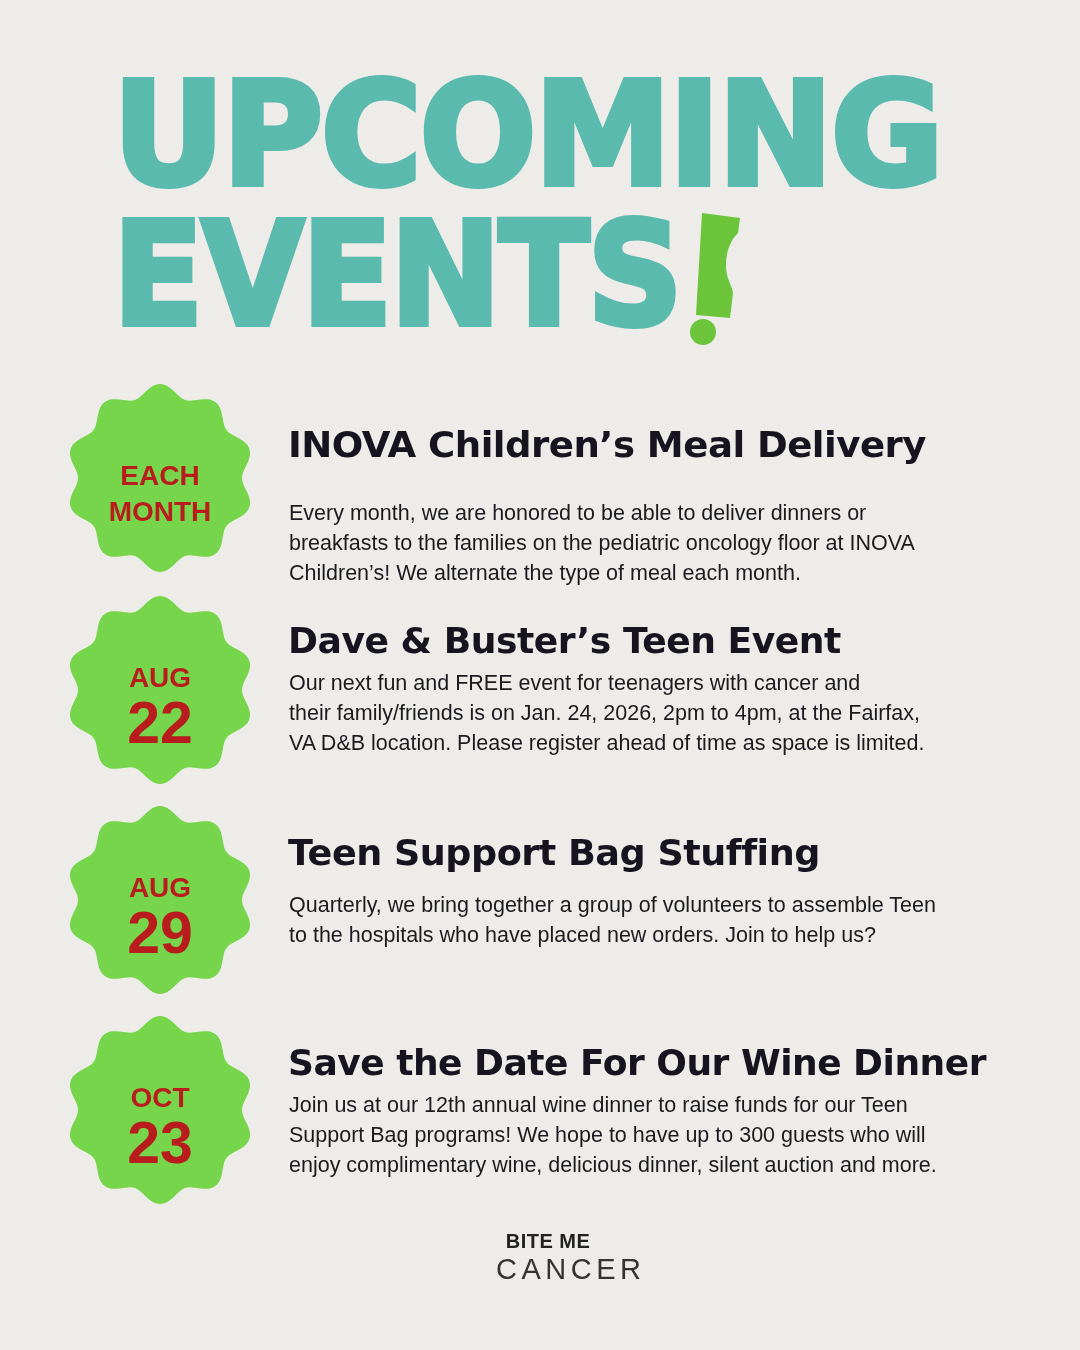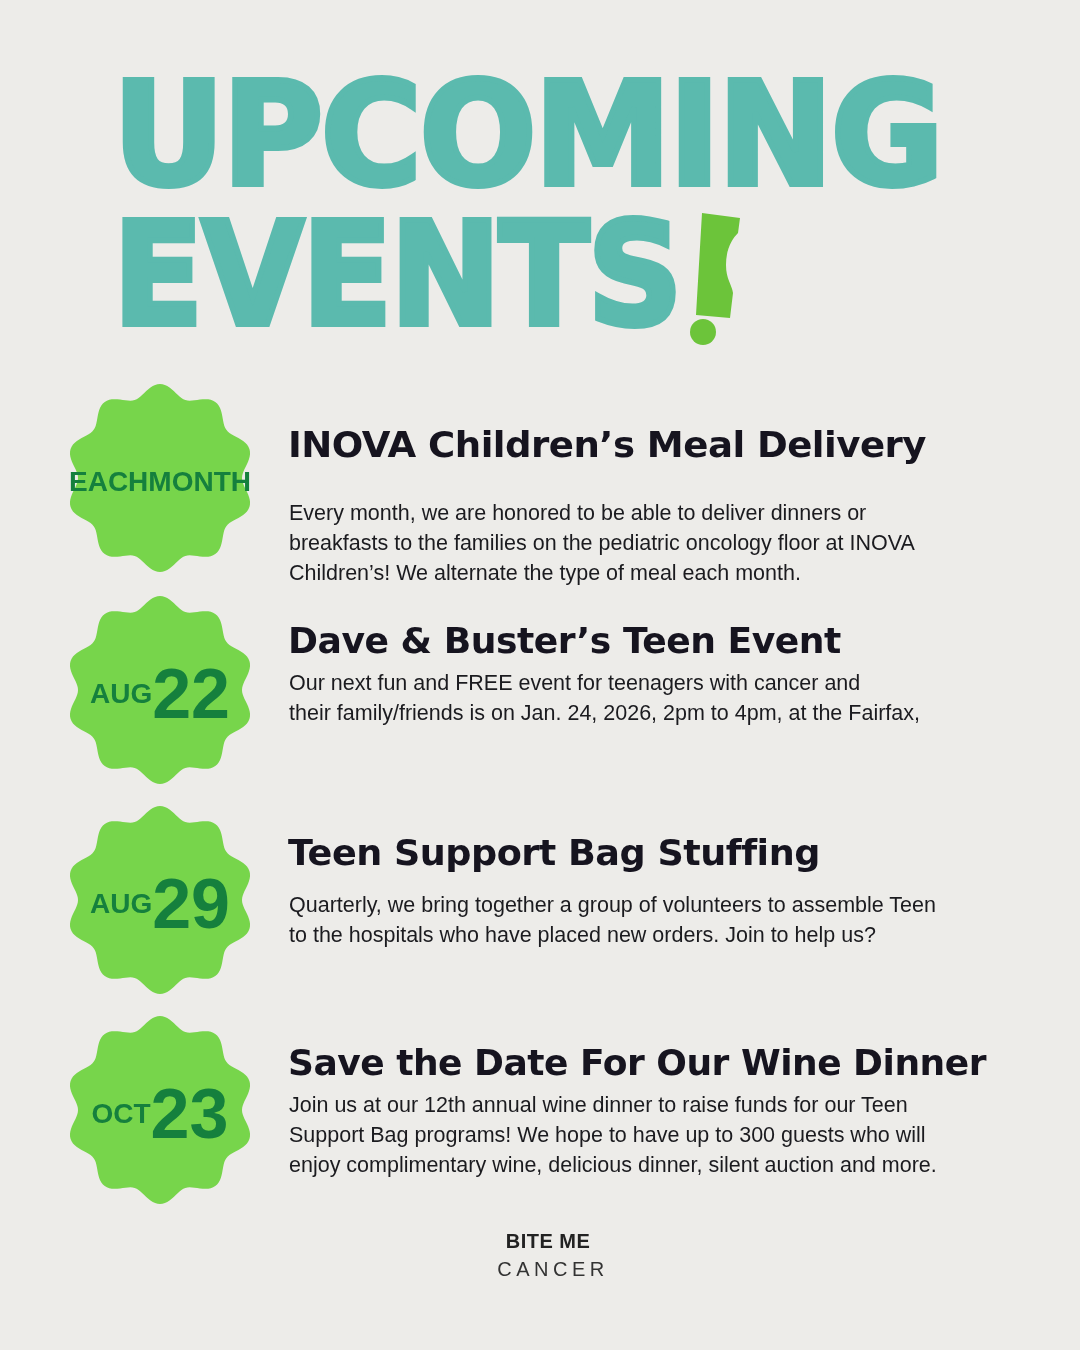--- a/index.html
+++ b/index.html
@@ -22,27 +22,27 @@
     white-space: nowrap;
   }
   #title-1 { top: 62px; transform: scale(0.86, 1.0); }
   #title-2 { top: 202px; transform: scale(0.86, 1.0); }
   #exclaim { position: absolute; left: 680px; top: 205px; width: 80px; height: 150px; }
 
   .event { position: absolute; left: 0; width: 1080px; height: 190px; }
   .badge { position: absolute; left: 64px; top: 0; width: 192px; height: 192px; }
   .badge svg { position: absolute; left: 0; top: 0; width: 192px; height: 192px; }
   .badge-text {
-    position: absolute; left: 0; top: 4px; width: 192px; height: 192px;
-    display: flex; flex-direction: row; align-items: center; justify-content: center;
-    color: #15803d; font-family: "Liberation Sans", sans-serif; font-weight: bold;
+    position: absolute; left: 0; top: 16px; width: 192px; height: 192px;
+    display: flex; flex-direction: column; align-items: center; justify-content: center;
+    color: #b91c1c; font-family: "Liberation Sans", sans-serif; font-weight: bold;
     text-align: center;
   }
   .badge-text .l1 { font-size: 28px; line-height: 34px; }
-  .badge-text .l2 { font-size: 70px; line-height: 56px; }
+  .badge-text .l2 { font-size: 59px; line-height: 56px; }
   .badge-text.two-word .l1, .badge-text.two-word .l2 { font-size: 28px; line-height: 36px; }
 
   .ev-title {
     position: absolute; left: 288px; top: 0;
     font-family: "DejaVu Sans", sans-serif; font-weight: bold;
     font-size: 36px; color: #16141f; white-space: nowrap;
     letter-spacing: -0.5px;
     transform-origin: left top;
   }
   .ev-body {
@@ -53,21 +53,21 @@
   }
   .ev-body span { display: block; }
 
   #logo { position: absolute; left: 486px; top: 1226px; width: 124px; text-align: center; }
   #logo .top {
     font-family: "Liberation Sans", sans-serif; font-weight: bold;
     font-size: 20px; line-height: 30px; color: #222222; letter-spacing: 0.5px;
   }
   #logo .bottom {
     font-family: "Liberation Sans", sans-serif;
-    font-size: 20px; line-height: 26px; color: #333333; letter-spacing: 4.5px;
+    font-size: 29px; line-height: 26px; color: #333333; letter-spacing: 4.5px;
     margin-left: 10px;
   }
 </style>
 </head>
 <body>
 
 <div id="title-1" class="title-line" style="transform: scale(0.939, 0.98);">UPCOMING</div>
 <div id="title-2" class="title-line" style="transform: scale(0.905, 0.98);">EVENTS</div>
 <svg id="exclaim" viewBox="0 0 80 150">
   <path d="M22 8 L60 13 L58 28 C52 34 46 44 46 60 C46 74 52 80 53 88 L50 113 L16 110 Z" fill="#6cc43a"></path>
@@ -99,20 +99,21 @@
       </svg>
     <div class="badge-text">
       <div class="l1">AUG</div>
       <div class="l2">22</div>
     </div>
   </div>
   <div class="ev-title" style="top: 26px; transform: scaleX(1.004);">Dave &amp; Buster’s Teen Event</div>
   <div class="ev-body" style="top:74px;">
     <span>Our next fun and FREE event for teenagers with cancer and</span>
     <span>their family/friends is on Jan. 24, 2026, 2pm to 4pm, at the Fairfax,</span>
+    <span>VA D&amp;B location. Please register ahead of time as space is limited.</span>
   </div>
 </div>
 
 <div class="event" style="top:804px;">
   <div class="badge">
     <svg class="scallop" viewBox="0 0 192 192">
         <path d="M96.00 2.00 L98.46 2.24 L100.88 2.93 L103.24 4.04 L105.51 5.50 L107.69 7.21 L109.77 9.08 L111.75 11.00 L113.67 12.86 L115.55 14.56 L117.43 16.02 L119.35 17.18 L121.34 18.01 L123.44 18.51 L125.67 18.70 L128.05 18.62 L130.57 18.35 L133.22 17.97 L135.95 17.59 L138.73 17.30 L141.50 17.19 L144.20 17.35 L146.76 17.84 L149.13 18.70 L151.25 19.95 L153.10 21.59 L154.65 23.57 L155.91 25.86 L156.89 28.37 L157.64 31.04 L158.23 33.77 L158.71 36.49 L159.17 39.12 L159.69 41.60 L160.35 43.89 L161.22 45.96 L162.34 47.80 L163.75 49.44 L165.45 50.90 L167.41 52.24 L169.61 53.50 L171.97 54.75 L174.41 56.05 L176.83 57.45 L179.13 58.99 L181.22 60.70 L183.01 62.60 L184.42 64.69 L185.40 66.95 L185.93 69.36 L186.02 71.88 L185.69 74.47 L185.01 77.08 L184.05 79.68 L182.92 82.23 L181.71 84.72 L180.53 87.12 L179.50 89.43 L178.69 91.67 L178.18 93.85 L178.00 96.00 L178.18 98.15 L178.69 100.33 L179.50 102.57 L180.53 104.88 L181.71 107.28 L182.92 109.77 L184.05 112.32 L185.01 114.92 L185.69 117.53 L186.02 120.12 L185.93 122.64 L185.40 125.05 L184.42 127.31 L183.01 129.40 L181.22 131.30 L179.13 133.01 L176.83 134.55 L174.41 135.95 L171.97 137.25 L169.61 138.50 L167.41 139.76 L165.45 141.10 L163.75 142.56 L162.34 144.20 L161.22 146.04 L160.35 148.11 L159.69 150.40 L159.17 152.88 L158.71 155.51 L158.23 158.23 L157.64 160.96 L156.89 163.63 L155.91 166.14 L154.65 168.43 L153.10 170.41 L151.25 172.05 L149.13 173.30 L146.76 174.16 L144.20 174.65 L141.50 174.81 L138.73 174.70 L135.95 174.41 L133.22 174.03 L130.57 173.65 L128.05 173.38 L125.67 173.30 L123.44 173.49 L121.34 173.99 L119.35 174.82 L117.43 175.98 L115.55 177.44 L113.67 179.14 L111.75 181.00 L109.77 182.92 L107.69 184.79 L105.51 186.50 L103.24 187.96 L100.88 189.07 L98.46 189.76 L96.00 190.00 L93.54 189.76 L91.12 189.07 L88.76 187.96 L86.49 186.50 L84.31 184.79 L82.23 182.92 L80.25 181.00 L78.33 179.14 L76.45 177.44 L74.57 175.98 L72.65 174.82 L70.66 173.99 L68.56 173.49 L66.33 173.30 L63.95 173.38 L61.43 173.65 L58.78 174.03 L56.05 174.41 L53.27 174.70 L50.50 174.81 L47.80 174.65 L45.24 174.16 L42.87 173.30 L40.75 172.05 L38.90 170.41 L37.35 168.43 L36.09 166.14 L35.11 163.63 L34.36 160.96 L33.77 158.23 L33.29 155.51 L32.83 152.88 L32.31 150.40 L31.65 148.11 L30.78 146.04 L29.66 144.20 L28.25 142.56 L26.55 141.10 L24.59 139.76 L22.39 138.50 L20.03 137.25 L17.59 135.95 L15.17 134.55 L12.87 133.01 L10.78 131.30 L8.99 129.40 L7.58 127.31 L6.60 125.05 L6.07 122.64 L5.98 120.12 L6.31 117.53 L6.99 114.92 L7.95 112.32 L9.08 109.77 L10.29 107.28 L11.47 104.88 L12.50 102.57 L13.31 100.33 L13.82 98.15 L14.00 96.00 L13.82 93.85 L13.31 91.67 L12.50 89.43 L11.47 87.12 L10.29 84.72 L9.08 82.23 L7.95 79.68 L6.99 77.08 L6.31 74.47 L5.98 71.88 L6.07 69.36 L6.60 66.95 L7.58 64.69 L8.99 62.60 L10.78 60.70 L12.87 58.99 L15.17 57.45 L17.59 56.05 L20.03 54.75 L22.39 53.50 L24.59 52.24 L26.55 50.90 L28.25 49.44 L29.66 47.80 L30.78 45.96 L31.65 43.89 L32.31 41.60 L32.83 39.12 L33.29 36.49 L33.77 33.77 L34.36 31.04 L35.11 28.37 L36.09 25.86 L37.35 23.57 L38.90 21.59 L40.75 19.95 L42.87 18.70 L45.24 17.84 L47.80 17.35 L50.50 17.19 L53.27 17.30 L56.05 17.59 L58.78 17.97 L61.43 18.35 L63.95 18.62 L66.33 18.70 L68.56 18.51 L70.66 18.01 L72.65 17.18 L74.57 16.02 L76.45 14.56 L78.33 12.86 L80.25 11.00 L82.23 9.08 L84.31 7.21 L86.49 5.50 L88.76 4.04 L91.12 2.93 L93.54 2.24 L96.00 2.00 Z" fill="#77d54b"></path>
       </svg>
     <div class="badge-text">
       <div class="l1">AUG</div>

